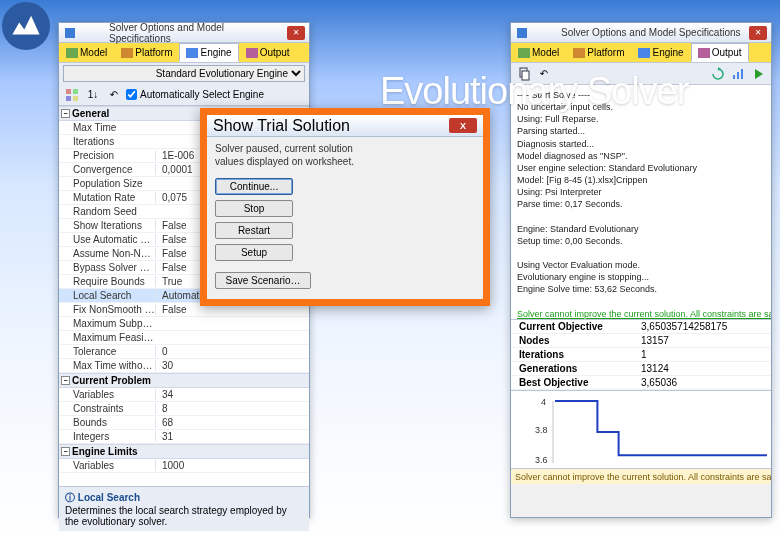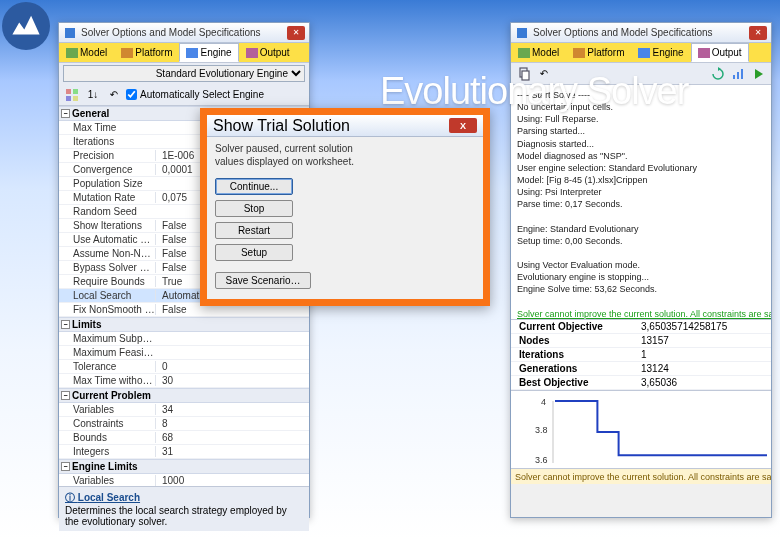--- a/index.html
+++ b/index.html
@@ -3,21 +3,21 @@
 <meta charset="utf-8">
 <style>
   * { box-sizing: border-box; margin: 0; padding: 0; font-family: "Segoe UI", Tahoma, sans-serif; }
   body { width: 780px; height: 540px; overflow: hidden; position: relative; background: linear-gradient(to bottom, #3a7bd5 0%, #a8c8ff 15%, #d8e8ff 35%, #f0f6ff 65%, #ffffff 100%); }
   .logo { position: absolute; top: 2px; left: 2px; width: 48px; height: 48px; border-radius: 50%; background: #2c5aa0; display: flex; align-items: center; justify-content: center; z-index: 1; }
   .title-overlay { position: absolute; top: 70px; left: 380px; font-size: 38px; color: #fff; font-weight: 300; z-index: 15; text-shadow: 0 1px 3px rgba(0,0,0,.2); letter-spacing: -1px; }
 
   .window { position: absolute; background: #f0f0f0; border: 1px solid #88a0c0; box-shadow: 0 2px 8px rgba(0,0,0,.25); font-size: 10px; }
   .titlebar { background: linear-gradient(to bottom, #fefefe, #e0e8f5); height: 20px; display: flex; align-items: center; padding: 0 4px; border-bottom: 1px solid #b8c4d8; }
   .win-icon { width: 14px; height: 14px; margin-right: 4px; }
-  .titlebar-text { flex: 1; font-size: 10px; color: #333; }
+  .titlebar-text { flex: 1; font-size: 10px; color: #333; margin-left: 28px; }
   .win-close { width: 18px; height: 14px; background: #c0392b; border-radius: 2px; display: flex; align-items: center; justify-content: center; color: #fff; font-size: 8px; cursor: pointer; }
   .win1 { top: 22px; left: 58px; width: 252px; height: 496px; z-index: 5; }
   .win2 { top: 22px; right: 8px; width: 262px; height: 496px; z-index: 5; }
 
   .tabs { display: flex; background: #fde047; border-bottom: 1px solid #c0c8d8; height: 20px; }
   .tab { padding: 2px 6px; font-size: 10px; border: 1px solid transparent; display: flex; align-items: center; gap: 2px; cursor: pointer; }
   .tab.active { background: #fff; border-color: #b0bcd0; border-bottom-color: #fff; }
   .tab-icon { width: 12px; height: 10px; display: inline-block; }
 
   .toolbar { display: flex; gap: 3px; padding: 2px 4px; background: #e8ecf4; border-bottom: 1px solid #c0c8d8; align-items: center; height: 22px; }
@@ -27,21 +27,21 @@
   select { width: 100%; font-size: 10px; height: 17px; border: 1px solid #a0aec0; text-align: right; }
 
   .propgrid { background: #fff; overflow-y: auto; }
   .pg-section { background: #e8ecf4; padding: 1px 2px; font-weight: bold; font-size: 10px; display: flex; align-items: center; gap: 2px; border-top: 1px solid #d0d8e8; border-bottom: 1px solid #d0d8e8; }
   .pg-toggle { width: 9px; height: 9px; border: 1px solid #888; background: #fff; font-size: 7px; display: flex; align-items: center; justify-content: center; cursor: pointer; line-height: 1; }
   .pg-row { display: flex; border-bottom: 1px solid #eef0f5; font-size: 10px; height: 14px; align-items: center; }
   .pg-row.selected { background: #d0e4ff; }
   .pg-label { width: 96px; padding-left: 14px; color: #333; overflow: hidden; text-overflow: ellipsis; white-space: nowrap; }
   .pg-value { flex: 1; padding-left: 6px; border-left: 1px solid #e0e4ec; color: #333; overflow: hidden; text-overflow: ellipsis; white-space: nowrap; }
   .pg-desc { background: #e8ecf4; border-top: 1px solid #c0c8d8; padding: 4px 6px; font-size: 10px; min-height: 36px; }
-  .pg-desc .dt { font-weight: bold; color: #1a4d8f; text-decoration: underline; }
+  .pg-desc .dt { font-weight: bold; color: #1a4d8f; }
 
   
   .dialog { position: absolute; top: 108px; left: 200px; width: 290px; z-index: 20; background: #f0f0f0; border: 7px solid #f97316; box-shadow: 0 3px 12px rgba(0,0,0,.35); }
   .dlg-title { background: linear-gradient(to bottom,#fff,#dce6f5); height: 22px; display: flex; align-items: center; padding: 0 6px; border-bottom: 1px solid #b0bcd0; }
   .dlg-close { margin-left: auto; width: 28px; height: 15px; background: #c0392b; border-radius: 2px; color: #fff; display: flex; align-items: center; justify-content: center; cursor: pointer; font-size: 9px; font-weight: bold; }
   .dlg-body { padding: 5px 8px; display: flex; gap: 10px; flex-direction: column; }
   .dlg-text { font-size: 10px; color: #333; width: 160px; line-height: 1.3; }
   .dlg-btns { display: flex; flex-direction: column; gap: 5px; }
   .dlg-btn { font-size: 10px; padding: 2px 0; border: 1px solid #888; background: #e8e8e8; border-radius: 2px; cursor: pointer; text-align: center; width: 78px; }
   .dlg-btn.primary { border: 1px solid #2d5fa0; box-shadow: 0 0 0 1px #7aa6e0 inset; }
@@ -176,21 +176,20 @@
         <div class="pg-value">True</div>
       </div>
       <div class="pg-row selected">
         <div class="pg-label">Local Search</div>
         <div class="pg-value">Automatic Choice</div>
       </div>
       <div class="pg-row">
         <div class="pg-label">Fix NonSmooth Variables</div>
         <div class="pg-value">False</div>
       </div>
-      <div class="pg-section"><span class="pg-toggle">−</span>Limits</div>
       <div class="pg-row">
         <div class="pg-label">Maximum Subproblems</div>
         <div class="pg-value"></div>
       </div>
       <div class="pg-row">
         <div class="pg-label">Maximum Feasible Sol…</div>
         <div class="pg-value"></div>
       </div>
       <div class="pg-row">
         <div class="pg-label">Tolerance</div>

